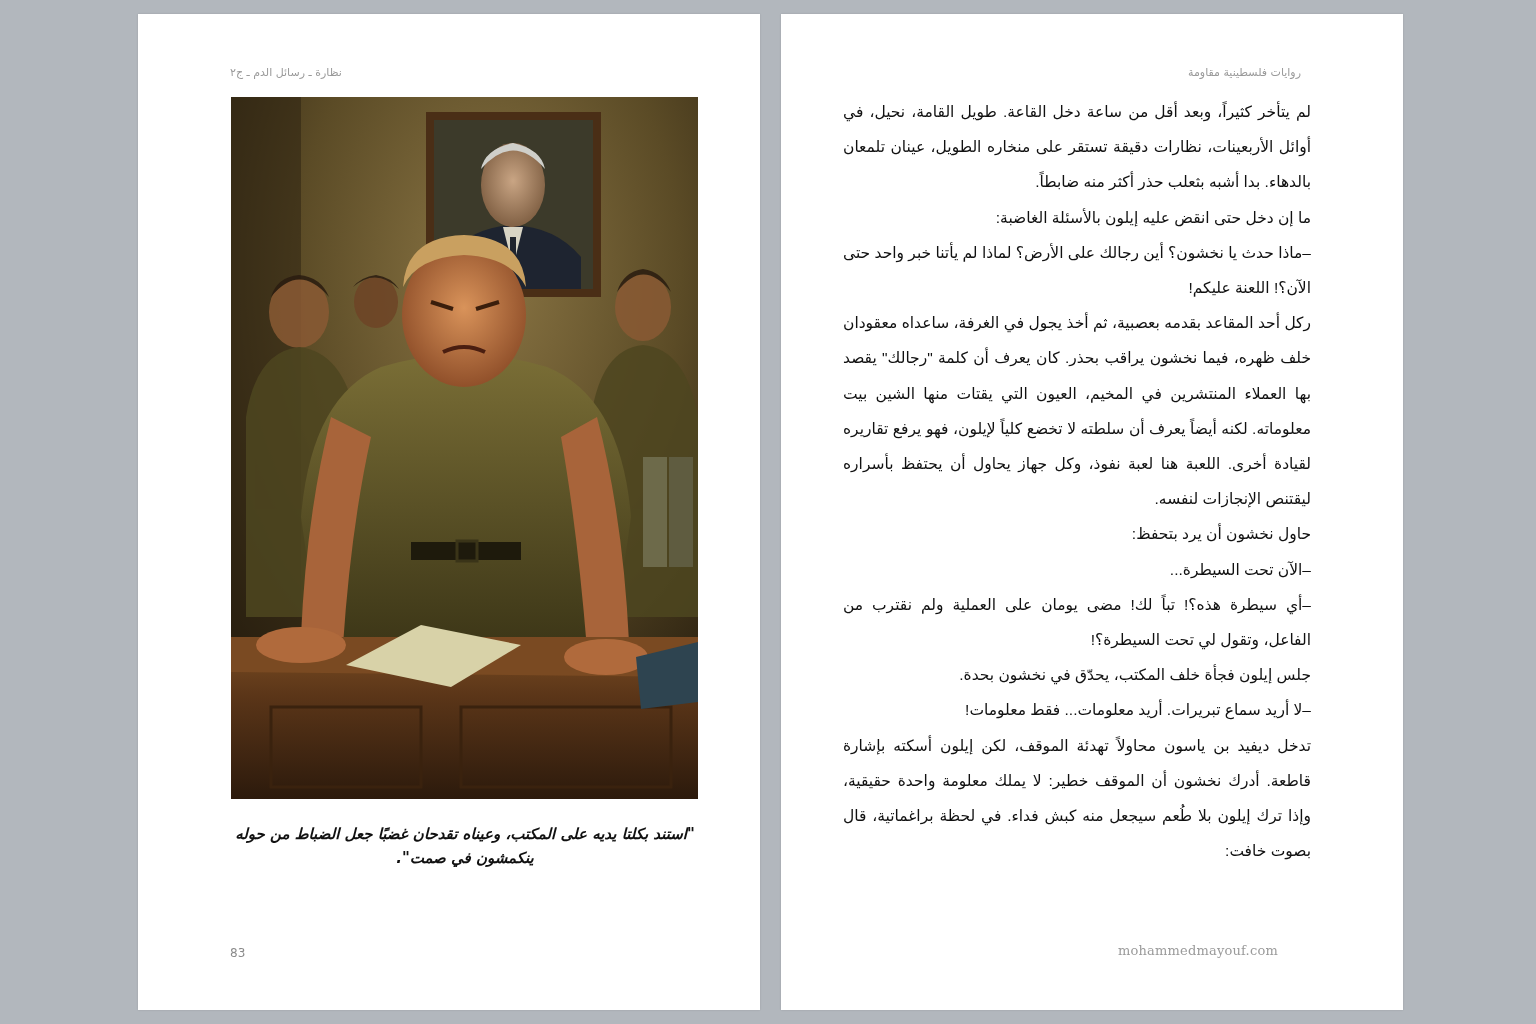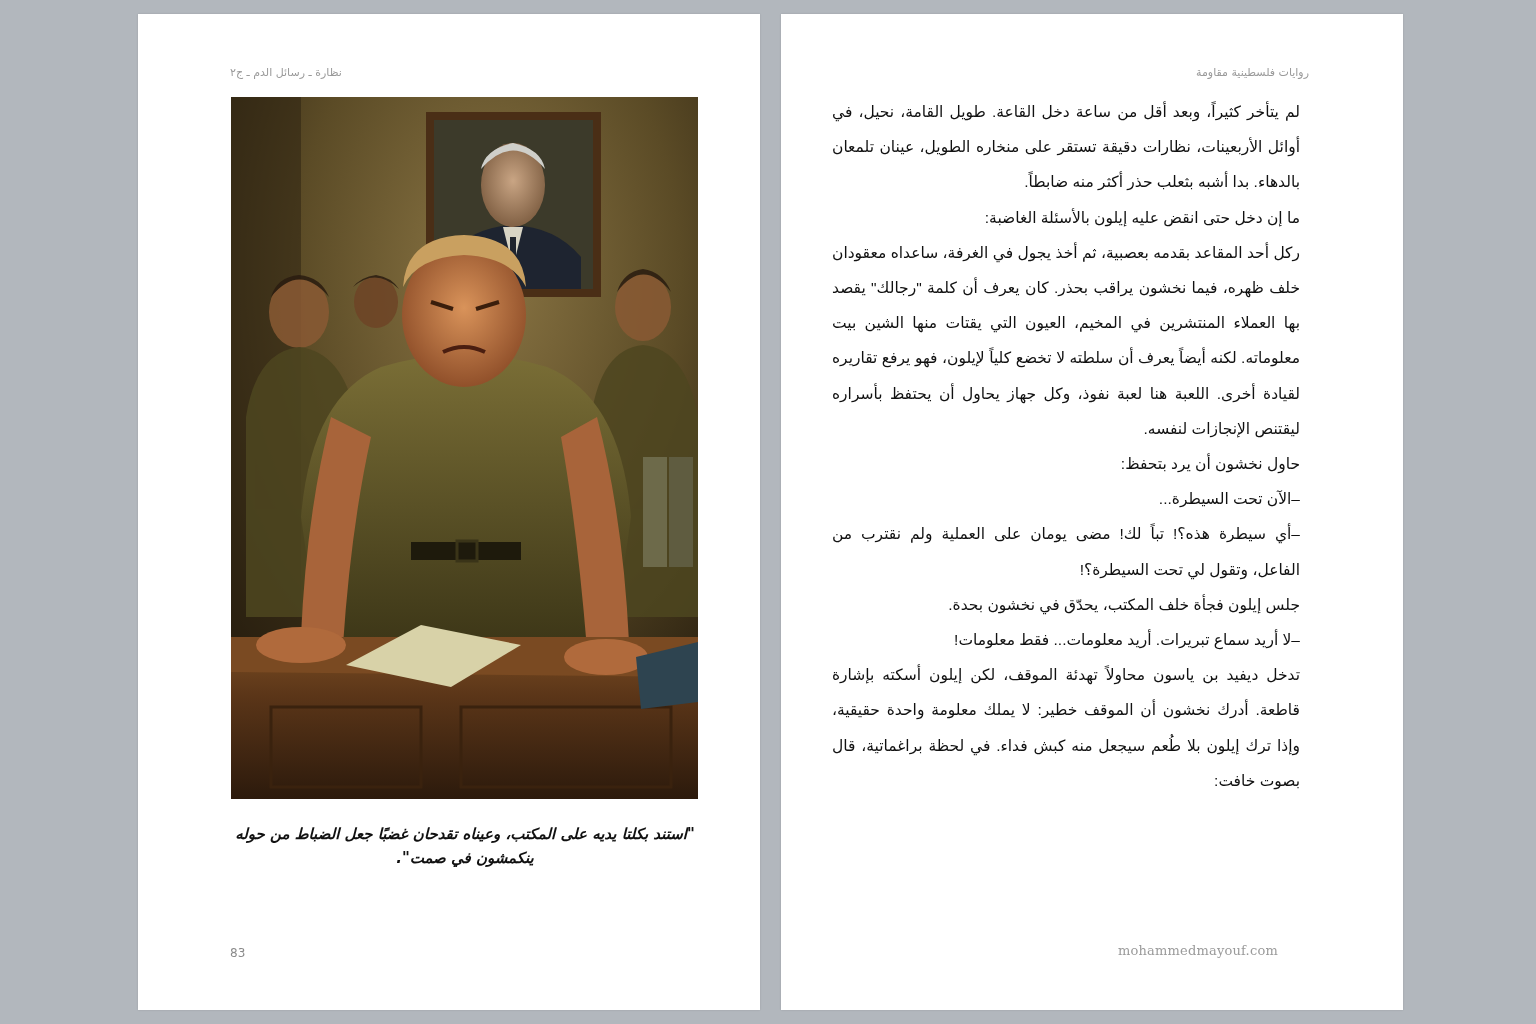--- a/index.html
+++ b/index.html
@@ -29,21 +29,21 @@
 
     .running-header {
       position: absolute;
       top: 52px;
       font-size: 11px;
       color: #9a9a9a;
       direction: rtl;
       white-space: nowrap;
     }
     .page-left .running-header { left: 92px; }
-    .page-right .running-header { right: 94px; }
+    .page-right .running-header { right: 102px; }
 
     .illustration {
       position: absolute;
       left: 93px;
       top: 83px;
       width: 467px;
       height: 702px;
       overflow: hidden;
       background: #3a2e18;
     }
@@ -67,21 +67,21 @@
     .page-number {
       position: absolute;
       left: 92px;
       top: 932px;
       font-size: 12px;
       color: #8a8a8a;
     }
 
     .body-text {
       position: absolute;
-      left: 51px;
+      left: 62px;
       top: 80px;
       width: 468px;
       direction: rtl;
       text-align: justify;
       font-family: "Liberation Sans", "DejaVu Sans", sans-serif;
       font-size: 15.5px;
       line-height: 35.2px;
       color: #111111;
     }
     .body-text p {
@@ -188,20 +188,21 @@
 
     <div class="page-number">83</div>
   </div>
 
   <div class="page page-right">
     <div class="running-header">روايات فلسطينية مقاومة</div>
 
     <div class="body-text">
       <p>لم يتأخر كثيراً، وبعد أقل من ساعة دخل القاعة. طويل القامة، نحيل، في أوائل الأربعينات، نظارات دقيقة تستقر على منخاره الطويل، عينان تلمعان بالدهاء. بدا أشبه بثعلب حذر أكثر منه ضابطاً.</p>
       <p>ما إن دخل حتى انقض عليه إيلون بالأسئلة الغاضبة:</p>
+      <p>–ماذا حدث يا نخشون؟ أين رجالك على الأرض؟ لماذا لم يأتنا خبر واحد حتى الآن؟! اللعنة عليكم!</p>
       <p>ركل أحد المقاعد بقدمه بعصبية، ثم أخذ يجول في الغرفة، ساعداه معقودان خلف ظهره، فيما نخشون يراقب بحذر. كان يعرف أن كلمة "رجالك" يقصد بها العملاء المنتشرين في المخيم، العيون التي يقتات منها الشين بيت معلوماته. لكنه أيضاً يعرف أن سلطته لا تخضع كلياً لإيلون، فهو يرفع تقاريره لقيادة أخرى. اللعبة هنا لعبة نفوذ، وكل جهاز يحاول أن يحتفظ بأسراره ليقتنص الإنجازات لنفسه.</p>
       <p>حاول نخشون أن يرد بتحفظ:</p>
       <p>–الآن تحت السيطرة...</p>
       <p>–أي سيطرة هذه؟! تباً لك! مضى يومان على العملية ولم نقترب من الفاعل، وتقول لي تحت السيطرة؟!</p>
       <p>جلس إيلون فجأة خلف المكتب، يحدّق في نخشون بحدة.</p>
       <p>–لا أريد سماع تبريرات. أريد معلومات... فقط معلومات!</p>
       <p>تدخل ديفيد بن ياسون محاولاً تهدئة الموقف، لكن إيلون أسكته بإشارة قاطعة. أدرك نخشون أن الموقف خطير: لا يملك معلومة واحدة حقيقية، وإذا ترك إيلون بلا طُعم سيجعل منه كبش فداء. في لحظة براغماتية، قال بصوت خافت:</p>
     </div>
 
     <div class="footer-site">mohammedmayouf.com</div>

